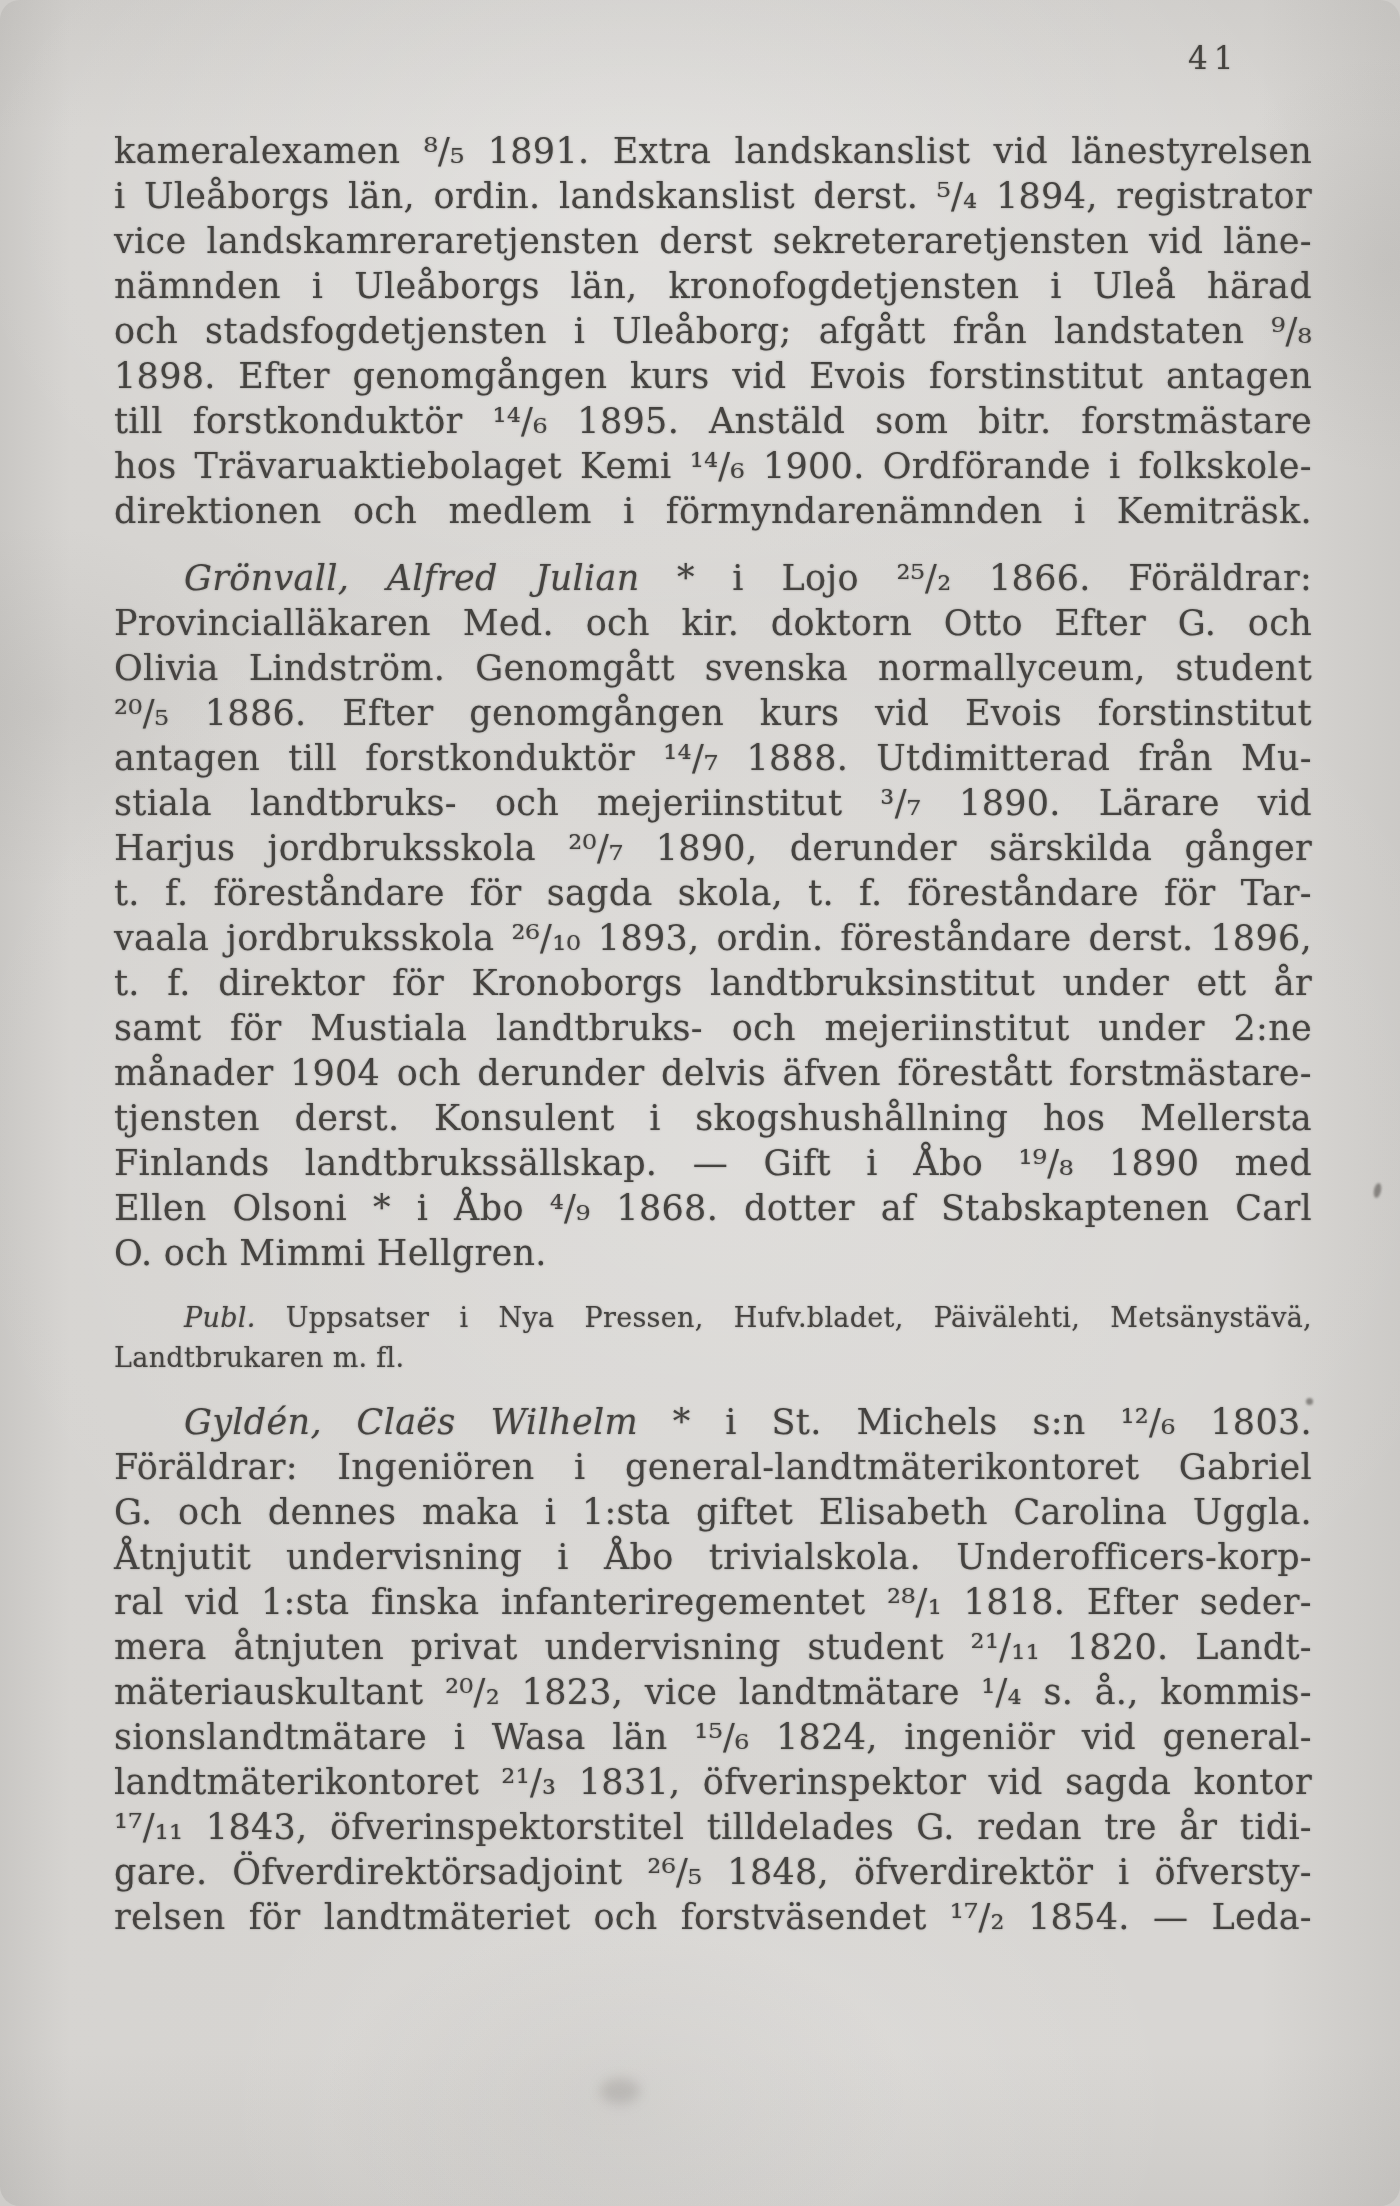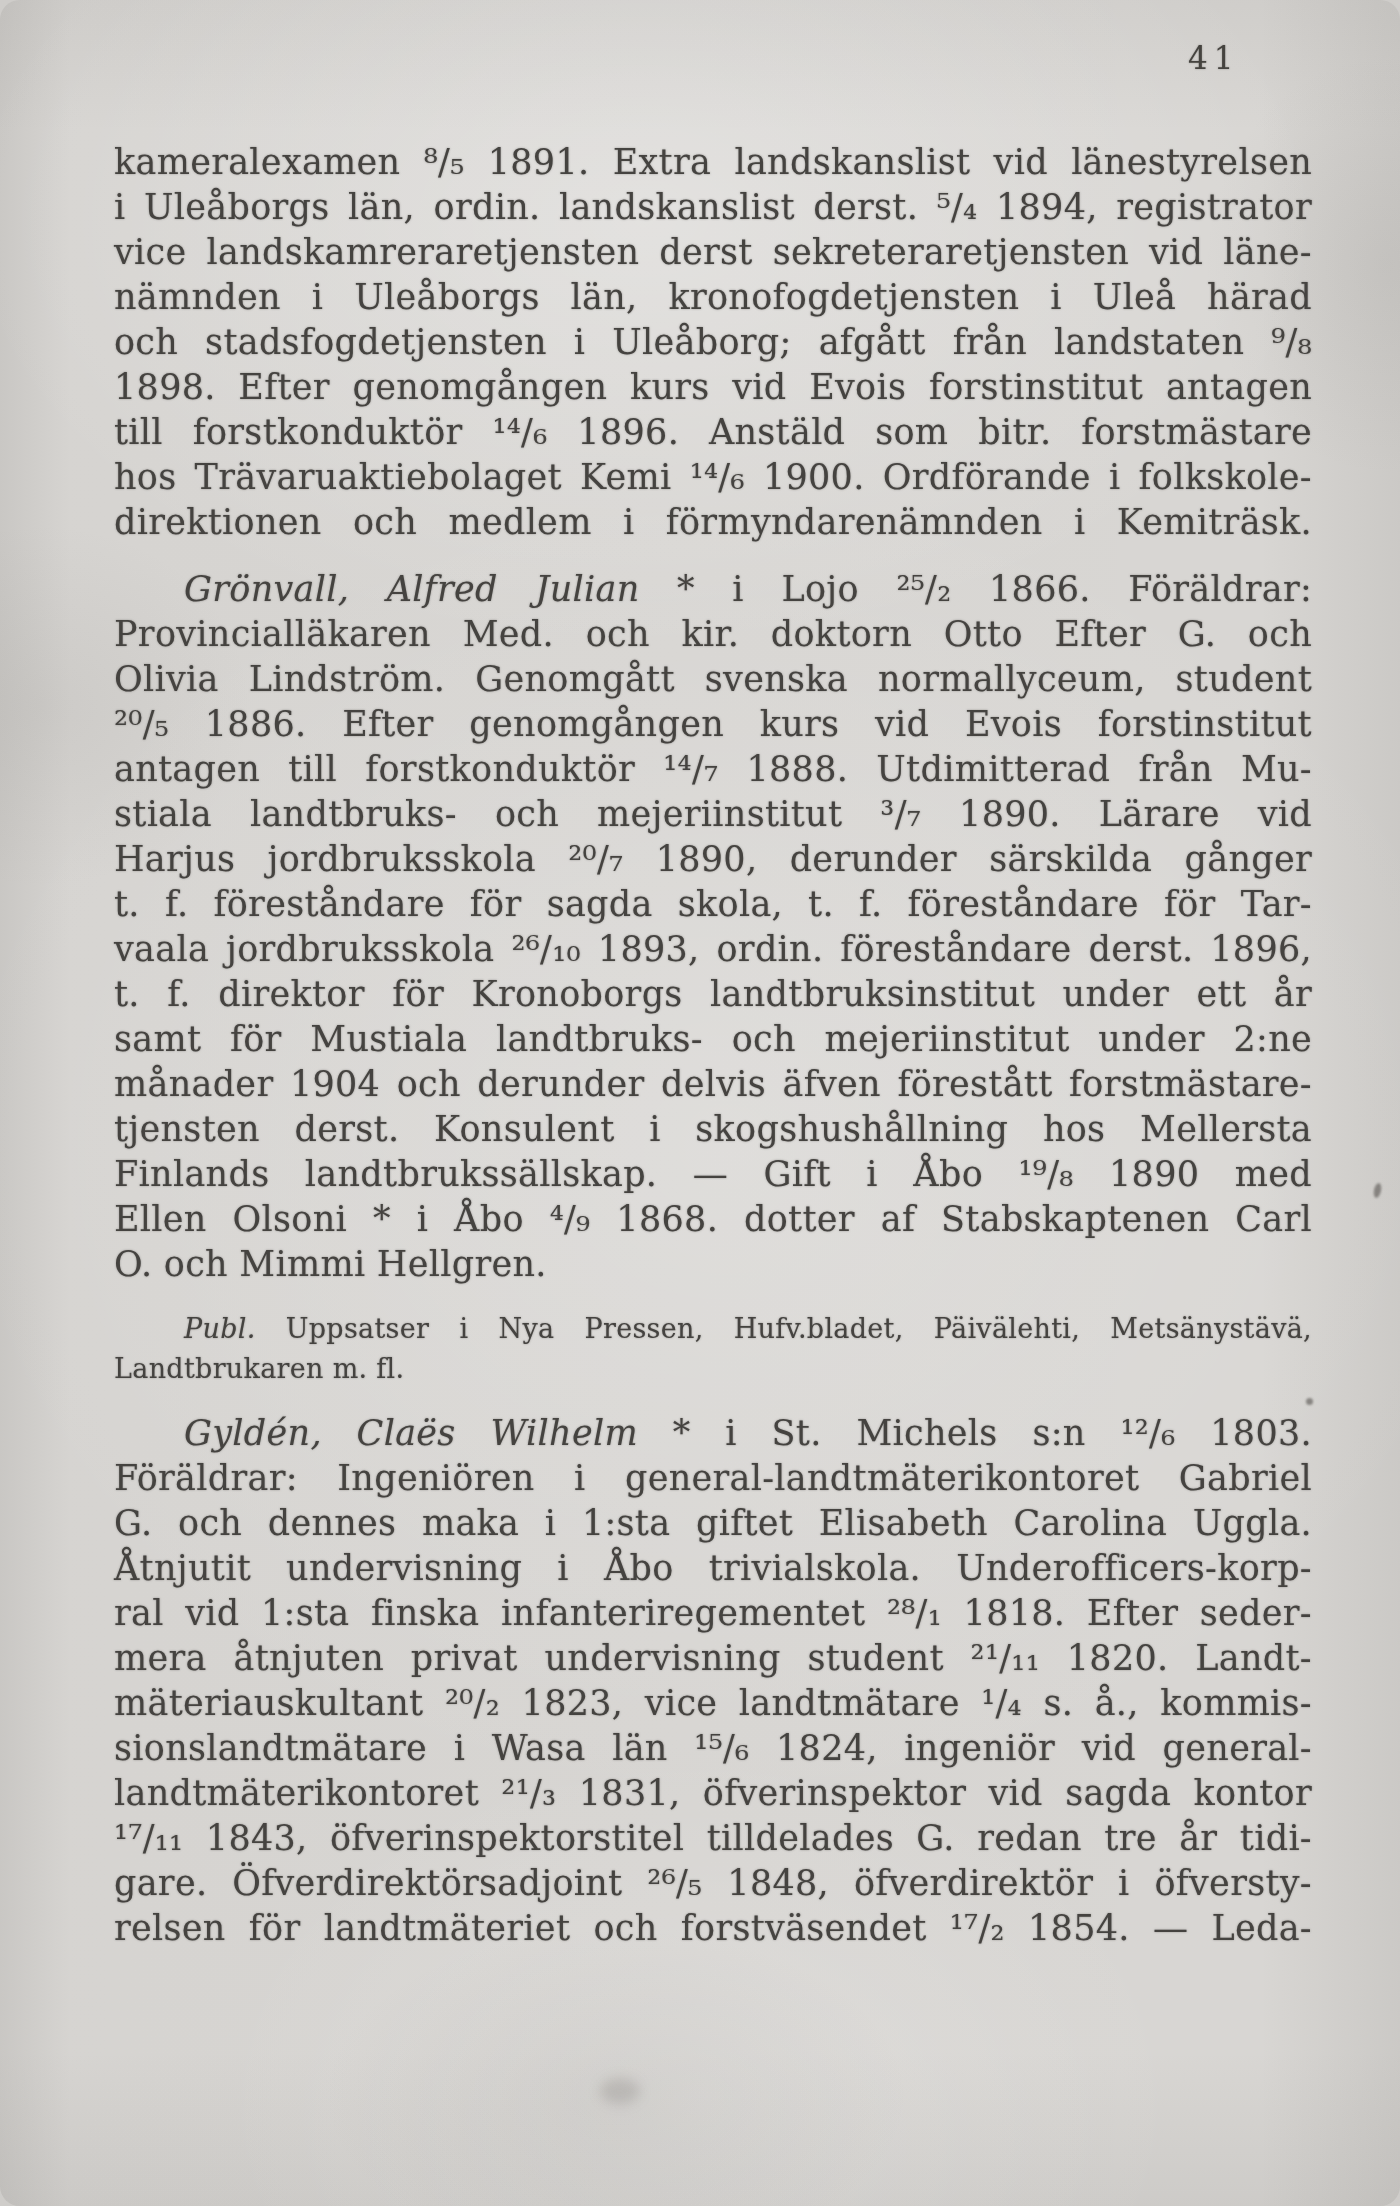--- a/index.html
+++ b/index.html
@@ -30,21 +30,21 @@
     position: absolute;
     top: 40px;
     left: 1188px;
     font-size: 31px;
     letter-spacing: 6px;
     color: #45433f;
     text-shadow: 0 0 2px rgba(69,67,63,0.45);
   }
   .text-block {
     position: absolute;
-    top: 140px;
+    top: 129px;
     left: 114px;
     width: 1198px;
   }
   .para { margin: 0; }
   .para + .para { margin-top: 22px; }
   .para.small { }
   .line {
     font-size: 35px;
     line-height: 45px;
     height: 45px;
@@ -88,21 +88,21 @@
 <div class="page">
   <div class="page-number">41</div>
   <div class="text-block">
       <div class="para">
         <div class="line just"><span>kameralexamen ⁸/₅ 1891.  Extra landskanslist vid länestyrelsen</span></div>
         <div class="line just"><span>i Uleåborgs län, ordin. landskanslist derst. ⁵/₄ 1894, registrator</span></div>
         <div class="line just"><span>vice landskamreraretjensten derst sekreteraretjensten vid läne-</span></div>
         <div class="line just"><span>nämnden i Uleåborgs län, kronofogdetjensten i Uleå härad</span></div>
         <div class="line just"><span>och stadsfogdetjensten i Uleåborg; afgått från landstaten ⁹/₈</span></div>
         <div class="line just"><span>1898.  Efter genomgången kurs vid Evois forstinstitut antagen</span></div>
-        <div class="line just"><span>till forstkonduktör ¹⁴/₆ 1896.  Anstäld som bitr. forstmästare</span></div>
+        <div class="line just"><span>till forstkonduktör ¹⁴/₆ 1895.  Anstäld som bitr. forstmästare</span></div>
         <div class="line just"><span>hos Trävaruaktiebolaget Kemi ¹⁴/₆ 1900. Ordförande i folkskole-</span></div>
         <div class="line just"><span>direktionen och medlem i förmyndarenämnden i Kemiträsk.</span></div>
       </div>
       <div class="para">
         <div class="line just indent"><span class="lead-italic">Grönvall, Alfred Julian</span><span> * i Lojo ²⁵/₂ 1866.  Föräldrar:</span></div>
         <div class="line just"><span>Provincialläkaren Med. och kir. doktorn Otto Efter G. och</span></div>
         <div class="line just"><span>Olivia Lindström.  Genomgått svenska normallyceum, student</span></div>
         <div class="line just"><span>²⁰/₅ 1886.  Efter genomgången kurs vid Evois forstinstitut</span></div>
         <div class="line just"><span>antagen till forstkonduktör ¹⁴/₇ 1888.  Utdimitterad från Mu-</span></div>
         <div class="line just"><span>stiala landtbruks- och mejeriinstitut ³/₇ 1890.  Lärare vid</span></div>

